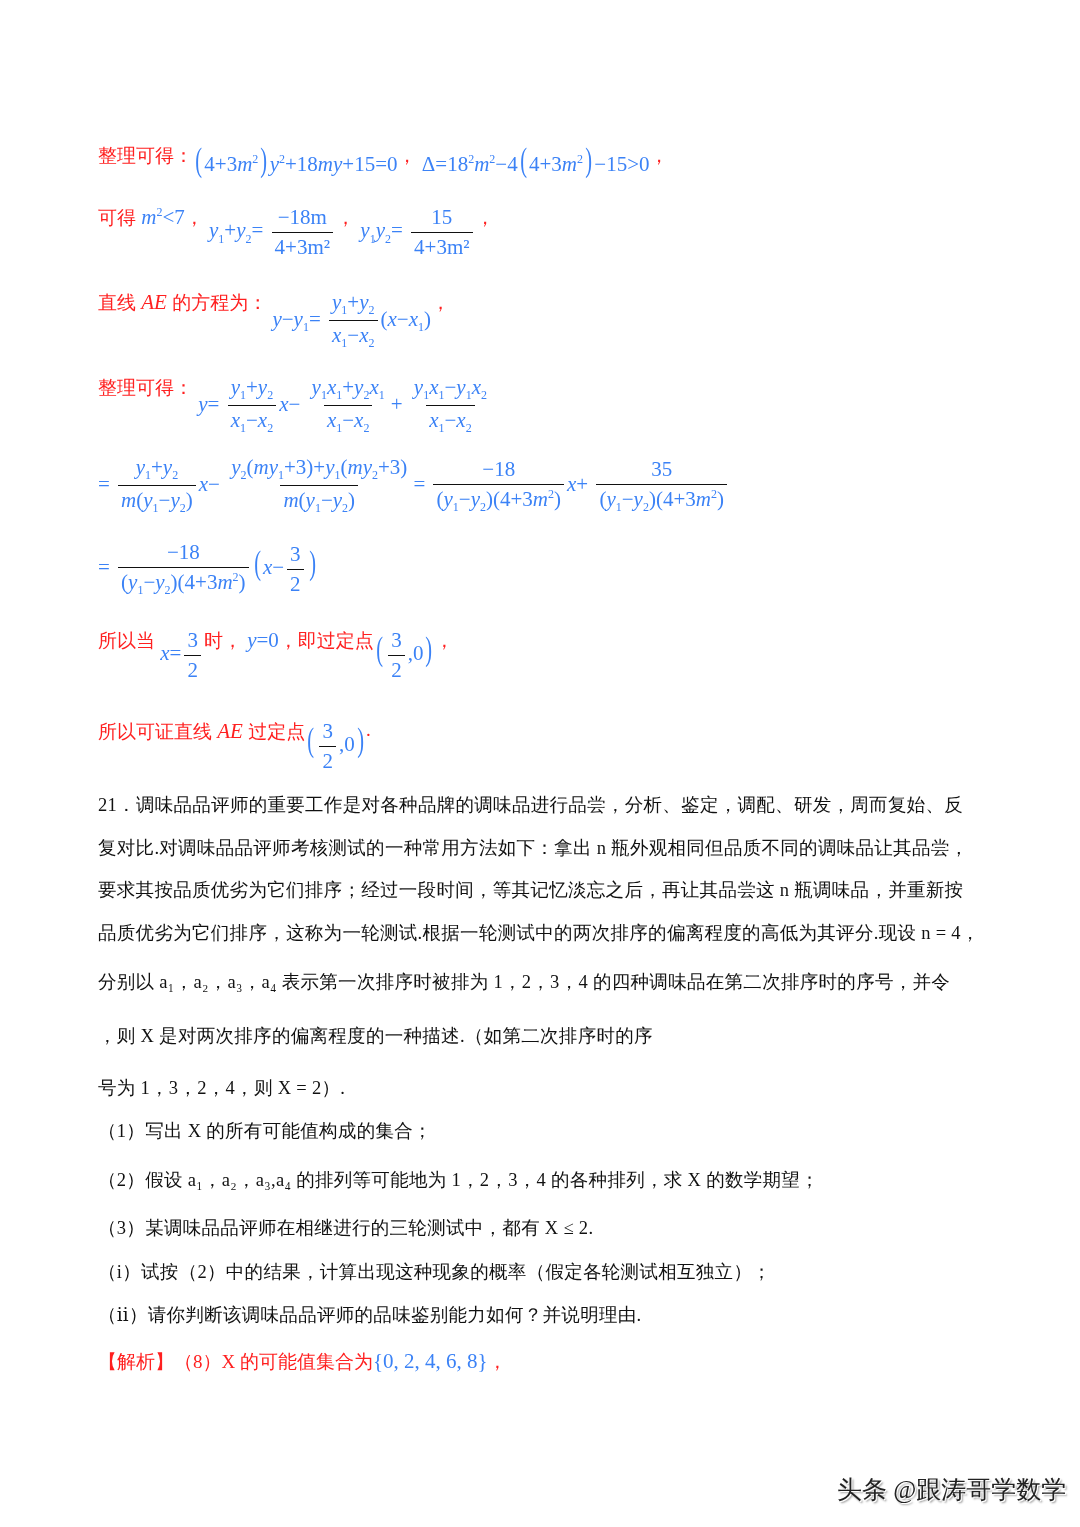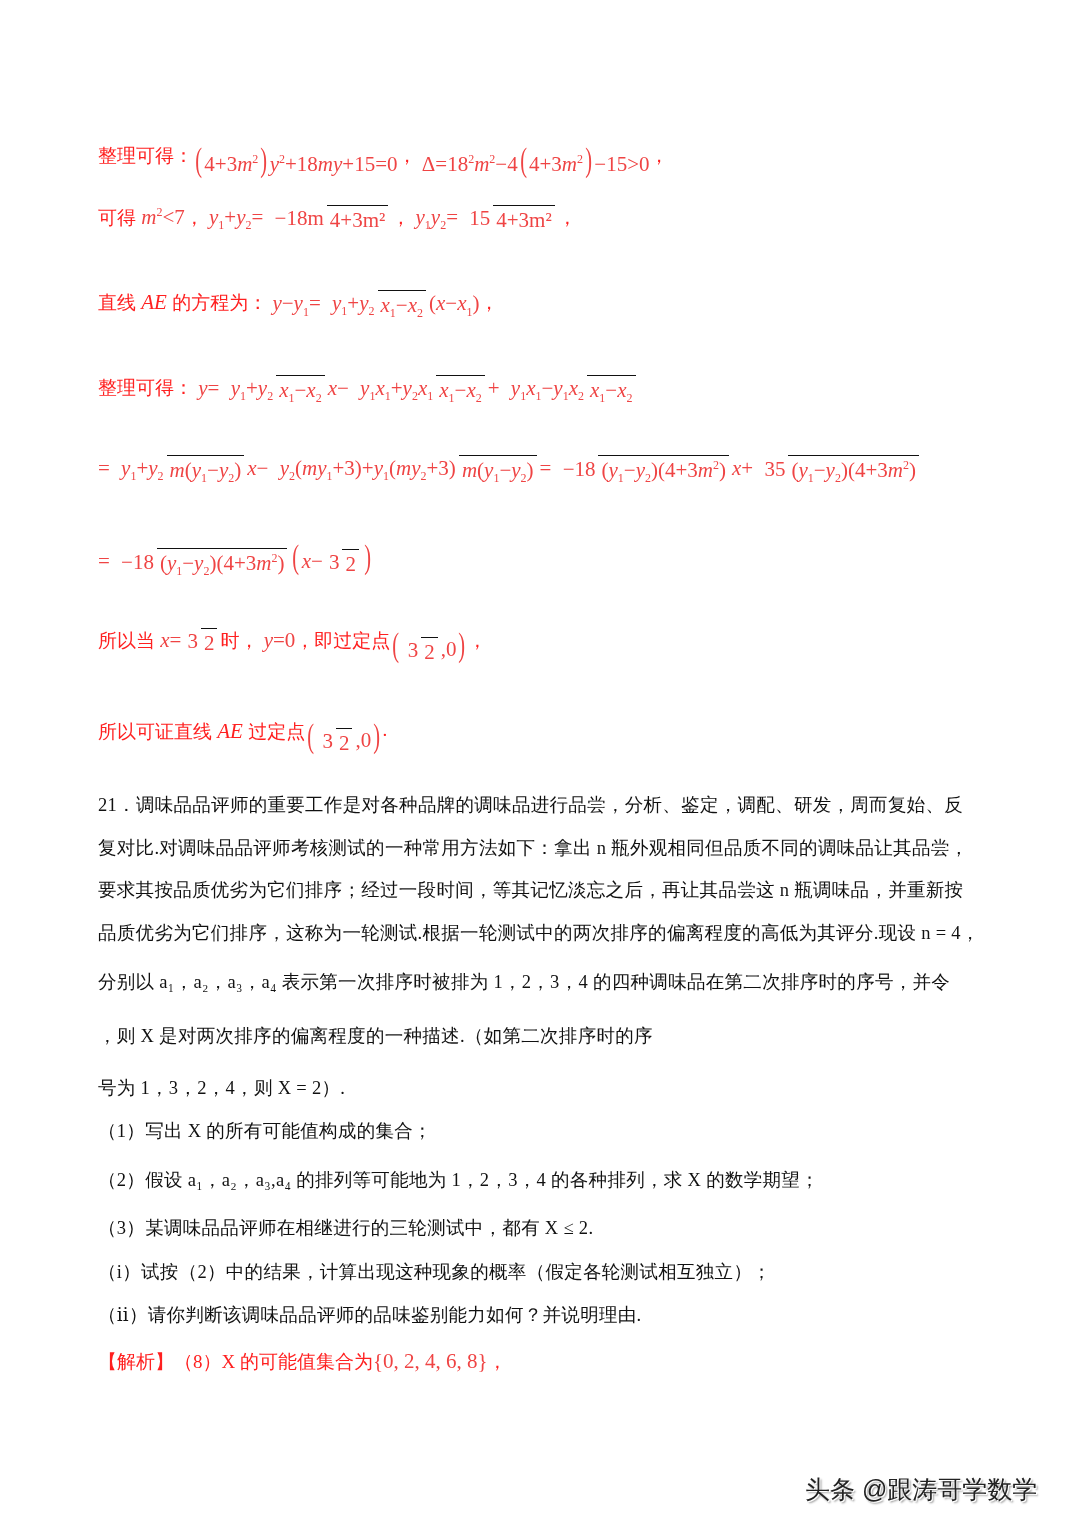--- a/index.html
+++ b/index.html
@@ -1,28 +1,28 @@
 <!DOCTYPE html>
 <html><head>
 <meta charset="utf-8">
 <style>
   html, body { margin:0; padding:0; background:#ffffff; }
   body { width:1080px; height:1527px; position:relative; overflow:hidden;
          font-family:"Liberation Serif","DejaVu Serif",serif; color:#111; }
   .line { position:absolute; left:98px; font-size:19px; white-space:nowrap; display:flex; align-items:flex-start; }
   .red { color:#ff2020; }
-  .m { font-family:"Liberation Serif",serif; font-size:21px; color:#ef4444; }
+  .m { font-family:"Liberation Serif",serif; font-size:21px; color:#3b82f6; }
   .i { font-style:italic; }
   sub, sup { font-size:12px; }
-  .frac { display:inline-flex; flex-direction:row; align-items:center; vertical-align:middle; margin:0 3px; }
+  .frac { display:inline-flex; flex-direction:column; align-items:center; vertical-align:middle; margin:0 3px; }
   .frac .n { padding:0 3px 2px; }
   .frac .d { border-top:1.3px solid #111; padding:2px 3px 0; }
   .big { font-size:34px; font-weight:200; transform:scaleX(0.6); display:inline-block; line-height:1; }
   .q { font-size:18.5px; color:#111; letter-spacing:0.3px; }
-  .watermark { position:absolute; left:805px; top:1473px; font-family:Liberation Sans, sans-serif;
+  .watermark { position:absolute; left:837px; top:1473px; font-family:Liberation Serif, serif;
                font-size:25px; color:#222; text-shadow:1px 1px 0 #fff,2px 2px 2px #999; }
 </style>
 </head>
 <body>
 
 <div class="line" style="top:143px">
   <span class="red">整理可得：</span>
   <span class="m">
     <span class="big">(</span>4+3<span class="i">m</span><sup>2</sup><span class="big">)</span><span class="i">y</span><sup>2</sup>+18<span class="i">my</span>+15=0
   </span>

